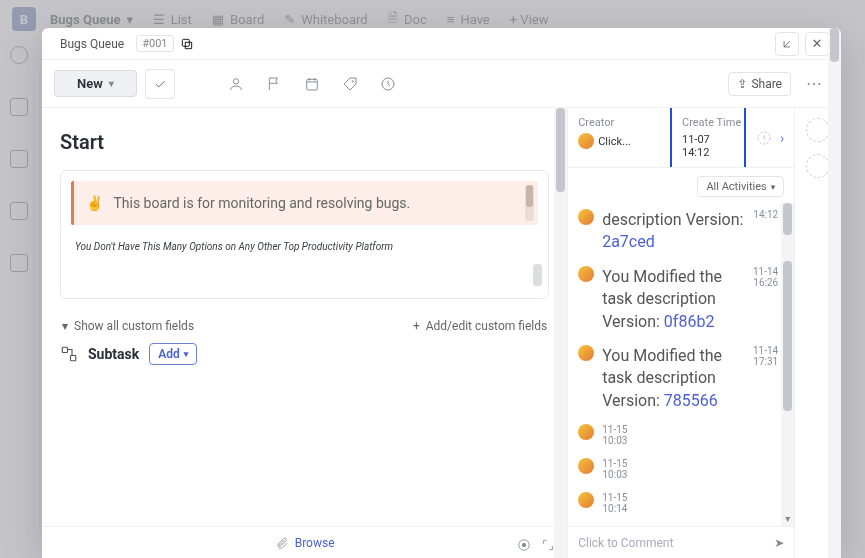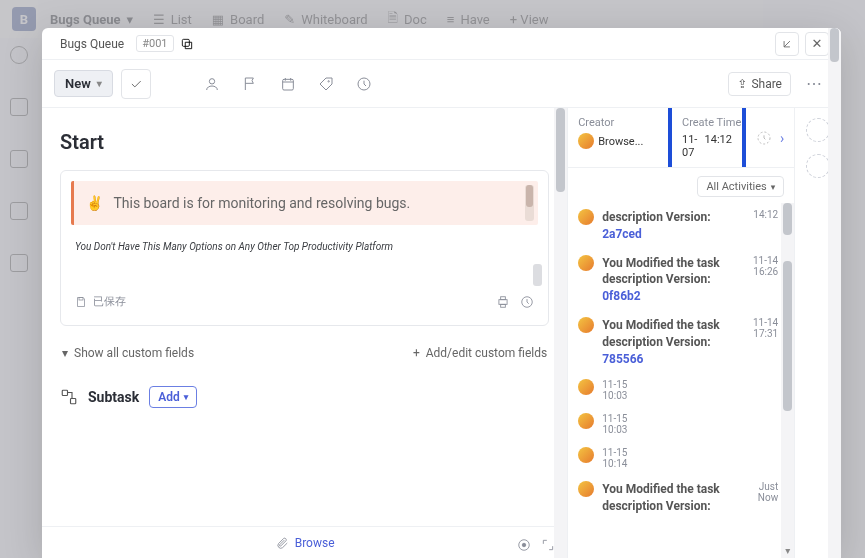--- a/index.html
+++ b/index.html
@@ -13,21 +13,21 @@
 .leftrail .ic.s{border-radius:50%;}
 .overlay{position:absolute;left:0;top:0;right:0;bottom:0;background:rgba(40,40,50,.25);}
 .modal{position:absolute;left:42px;top:28px;right:24px;bottom:0;background:#fff;border-radius:6px 6px 0 0;box-shadow:0 8px 40px rgba(0,0,0,.15);display:flex;flex-direction:column;overflow:hidden;}
 .mhead{height:32px;display:flex;align-items:center;padding:0 12px;border-bottom:1px solid #eef0f3;}
 .crumb{font-size:12px;color:#555;padding:2px 6px;}
 .idtag{font-size:11px;color:#888;border:1px solid #e2e4e8;border-radius:3px;padding:1px 5px;margin-left:6px;}
 .popic{width:14px;height:14px;margin-left:6px;cursor:pointer;}
 .mhead .spacer{flex:1;}
 .hbtn{width:24px;height:24px;border:1px solid #e2e4e8;border-radius:4px;display:flex;align-items:center;justify-content:center;margin-left:6px;cursor:pointer;color:#666;font-size:13px;}
 .toolbar{height:48px;display:flex;align-items:center;padding:0 12px;gap:8px;border-bottom:1px solid #eef0f3;}
-.newbtn{background:#eef0f4;border:1px solid #d8dbe2;border-radius:4px;padding:5px 10px;font-size:13px;font-weight:600;color:#2b2e36;display:flex;align-items:center;gap:6px;cursor:pointer;}
+.newbtn{background:#eef0f4;border:1px solid #d8dbe2;border-radius:4px;padding:5px 22px;font-size:13px;font-weight:600;color:#2b2e36;display:flex;align-items:center;gap:6px;cursor:pointer;}
 .chkbtn{width:30px;height:30px;border:1px solid #e2e4e8;border-radius:4px;display:flex;align-items:center;justify-content:center;cursor:pointer;color:#555;}
 .tic{width:30px;height:30px;display:flex;align-items:center;justify-content:center;cursor:pointer;color:#8a8e99;}
 .tic svg{width:16px;height:16px;}
 .sharebtn{border:1px solid #e2e4e8;border-radius:4px;padding:4px 8px;font-size:12px;color:#555;display:flex;align-items:center;gap:4px;cursor:pointer;}
 .body{flex:1;display:flex;min-height:0;}
 .leftpane{width:540px;border-right:1px solid #eef0f3;display:flex;flex-direction:column;min-height:0;position:relative;}
 .lscroll{flex:1;overflow:hidden;padding:18px;position:relative;}
 .lsb{position:absolute;right:0;top:0;bottom:0;width:13px;background:#f4f4f6;}
 .lsb .thumb{position:absolute;top:0;left:2px;right:2px;height:84px;background:#c3c6cc;border-radius:4px;}
 .ptitle{font-size:20px;font-weight:600;color:#2b2e36;margin:4px 0 16px 0;}
@@ -35,44 +35,44 @@
 .notice{margin:10px;background:#fdeeea;border-left:3px solid #e67a4f;padding:14px 12px;border-radius:2px;color:#666;font-size:14px;display:flex;align-items:center;gap:10px;position:relative;}
 .notice .nsb{position:absolute;right:4px;top:4px;bottom:4px;width:9px;background:#eadcd6;border-radius:3px;}
 .notice .nsb .nt{position:absolute;top:0;left:1px;right:1px;height:22px;background:#c9b4ab;border-radius:3px;}
 .desct{padding:4px 14px 34px 14px;font-style:italic;font-size:10px;color:#3a3d42;line-height:1.5;position:relative;}
 .desct .dsb{position:absolute;right:6px;bottom:2px;width:9px;height:22px;background:#dcdde1;border-radius:3px;}
 .saved{font-size:11px;color:#8a8e99;padding:6px 14px;display:flex;align-items:center;gap:6px;}
 .saved .right{margin-left:auto;display:flex;gap:10px;}
 .cfrow{margin-top:16px;display:flex;align-items:center;font-size:12px;color:#666;padding:4px 2px;}
 .cfrow .l{display:flex;align-items:center;gap:6px;cursor:pointer;}
 .cfrow .r{margin-left:auto;display:flex;align-items:center;gap:6px;cursor:pointer;}
-.subrow{margin-top:22px;display:flex;align-items:center;gap:10px;}
+.subrow{margin-top:6px;display:flex;align-items:center;gap:10px;}
 .subrow .st{font-weight:700;font-size:14px;color:#2b2e36;}
 .addbtn{border:1px solid #6b7fe3;color:#4a5fd8;font-size:12px;font-weight:600;padding:3px 8px;border-radius:4px;display:flex;align-items:center;gap:4px;cursor:pointer;}
 .dropzone{height:32px;border-top:1px solid #eef0f3;display:flex;align-items:center;justify-content:center;font-size:12px;color:#8a8e99;gap:6px;}
 .dropzone .br{color:#4a5fd8;cursor:pointer;}
 .dzr{position:absolute;right:12px;bottom:6px;display:flex;gap:10px;color:#8a8e99;}
 .midpane{width:232px;display:flex;flex-direction:column;min-height:0;position:relative;}
 .metahead{display:flex;border-bottom:1px solid #eef0f3;}
-.metacell{padding:8px 10px;font-size:11px;border-right:4px solid #1d4ed8;min-width:0;}
+.metacell{padding:8px 10px;font-size:11px;border-right:2px solid #1d4ed8;min-width:0;}
 .metacell:last-child{border-right:none;}
 .metacell .ml{color:#8a8e99;white-space:nowrap;margin-bottom:4px;}
 .metacell .mv{display:flex;align-items:center;gap:4px;color:#333;font-size:11px;}
 .avat{width:16px;height:16px;border-radius:50%;background:linear-gradient(135deg,#f4c542,#e67a2e);}
 .metanav{display:flex;align-items:center;gap:8px;padding:0 10px;}
 .acthead{display:flex;justify-content:flex-end;padding:8px 10px 6px 10px;text-align:right;}
 .actdd{border:1px solid #e2e4e8;border-radius:4px;padding:3px 8px;font-size:11px;color:#666;display:flex;align-items:center;gap:4px;cursor:pointer;}
 .feed{flex:1;overflow:hidden;padding:0 6px 0 10px;position:relative;}
 .fsb{position:absolute;right:0;top:0;bottom:0;width:13px;background:#f4f4f6;}
 .fsb .ft{position:absolute;left:2px;right:2px;background:#c3c6cc;border-radius:4px;}
 .fsb .ft1{top:0;height:32px;}
 .fsb .ft2{top:58px;height:150px;}
 .fsb .ar{position:absolute;left:0;right:0;text-align:center;color:#888;font-size:10px;cursor:pointer;}
 .item{display:flex;gap:8px;padding:6px 10px 6px 0;}
-.item .txt{flex:1;font-size:12px;color:#555;line-height:1.4;font-weight:bold;}
+.item .txt{flex:1;font-size:16px;color:#555;line-height:1.4;}
 .item .txt .ver{color:#4a5fd8;cursor:pointer;}
 .item .ts{font-size:10px;color:#8a8e99;text-align:right;white-space:nowrap;}
 .rpane{width:48px;display:flex;flex-direction:column;align-items:center;padding:10px 0;gap:12px;border-left:1px solid #eef0f3;}
 .rpane .rb{width:24px;height:24px;border:1px dashed #cfd2da;border-radius:50%;cursor:pointer;}
 .chev{color:#6b7fe3;font-size:14px;cursor:pointer;}
 .rsb{position:absolute;right:0;top:0;bottom:0;width:13px;background:#f4f4f6;}
 .rsb .rt{position:absolute;top:0;left:2px;right:2px;height:34px;background:#c3c6cc;border-radius:4px;}
 .cbox{height:32px;border-top:1px solid #eef0f3;display:flex;align-items:center;padding:0 10px;font-size:12px;color:#aab;}
 .cbox .cic{margin-left:auto;color:#888;}
 svg{stroke:currentColor;fill:none;stroke-width:1.5;}
@@ -192,38 +192,20 @@
             <span>✌️</span>
             <span>This board is for monitoring and resolving bugs.</span>
             <div class="nsb">
                 <div class="nt"></div>
               </div>
           </div>
           <div class="desct">
             <span>You Don't Have This Many Options on Any Other Top Productivity Platform</span>
             <div class="dsb"></div>
           </div>
-          <div class="saved">
-            <svg width="12" height="12" viewBox="0 0 24 24">
-                <path d="M5 3h11l3 3v15H5z"></path>
-                <rect x="8" y="3" width="8" height="5"></rect>
-              </svg>
-            <span>已保存</span>
-            <div class="right">
-              <svg width="14" height="14" viewBox="0 0 24 24">
-                  <rect x="5" y="8" width="14" height="8"></rect>
-                  <rect x="8" y="3" width="8" height="5"></rect>
-                  <rect x="8" y="16" width="8" height="5"></rect>
-                </svg>
-              <svg width="14" height="14" viewBox="0 0 24 24">
-                  <circle cx="12" cy="12" r="9"></circle>
-                  <path d="M12 7v5l3 3"></path>
-                </svg>
-            </div>
-          </div>
         </div>
         <div class="cfrow">
           <div class="l">
               <span>▾</span>
               <span>Show all custom fields</span>
             </div>
           <div class="r">
               <span>+</span>
               <span>Add/edit custom fields</span>
             </div>
@@ -260,26 +242,26 @@
         </div>
       </div>
     </div>
 
     <div class="midpane">
       <div class="metahead">
         <div class="metacell" style="flex:1">
           <div class="ml">Creator</div>
           <div class="mv">
               <div class="avat"></div>
-              <span>Browse...</span>
+              <span>Click...</span>
             </div>
         </div>
         <div class="metacell" style="width:74px">
           <div class="ml">Create Time</div>
-          <div class="mv" style="align-items:flex-start;gap:6px">
+          <div class="mv" style="flex-direction:column;align-items:flex-start;gap:0">
               <span>11-07</span>
               <span>14:12</span>
             </div>
         </div>
         <div class="metacell metanav" style="width:auto">
           <svg width="16" height="16" viewBox="0 0 24 24" style="color:#bbb">
               <circle cx="12" cy="12" r="9" stroke-dasharray="3 3"></circle>
               <path d="M12 8v4l2 2"></path>
             </svg>
           <span class="chev">›</span>
@@ -324,20 +306,24 @@
           <div class="item">
             <div class="avat"></div>
             <div class="ts">11-15<br>10:14</div>
           </div>
           <div class="item">
             <div class="avat"></div>
             <div class="txt">You Modified the task description Version: </div>
             <div class="ts">Just<br>Now</div>
           </div>
         </div>
+      <div class="cbox">
+        <span>Click to Comment</span>
+        <span class="cic">➤</span>
+      </div>
     </div>
 
     <div class="rpane">
       <div class="rb"></div>
       <div class="rb"></div>
       <div class="rsb">
           <div class="rt"></div>
         </div>
     </div>
   </div>

